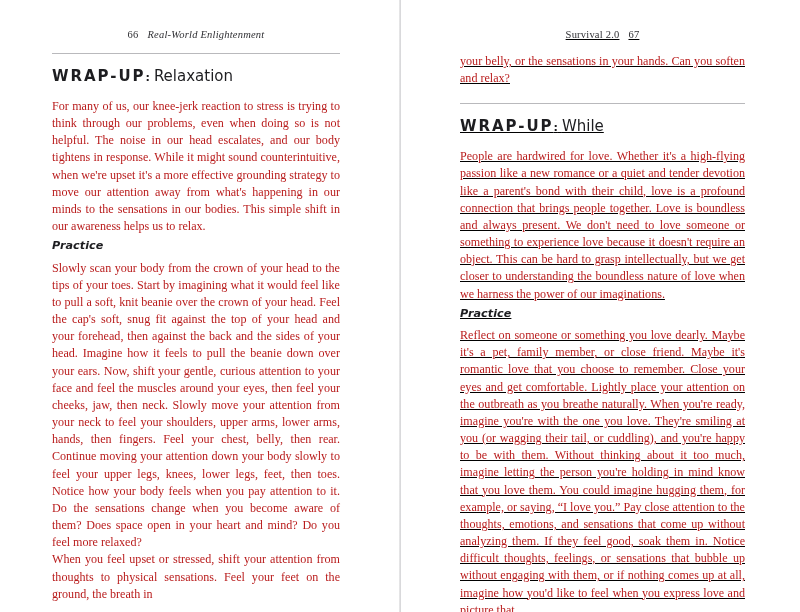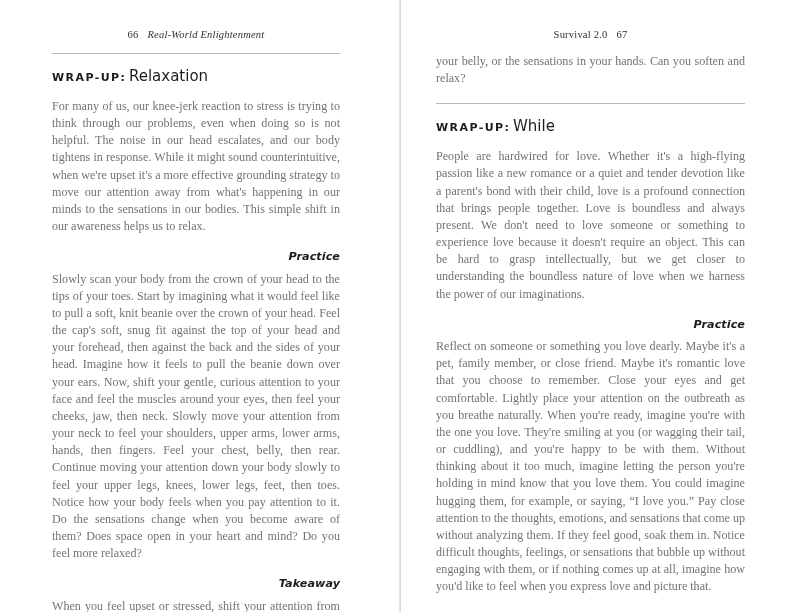--- a/index.html
+++ b/index.html
@@ -28,21 +28,21 @@
     height: 612px;
     background: linear-gradient(to right, #fbfbfb 0%, #d2d2d4 45%, #c9c9cc 60%, #f4f4f5 100%);
   }
   .page {
     position: relative;
     width: 400px;
     height: 612px;
     box-sizing: border-box;
   }
   .page-left  { padding: 0 60px 0 52px; }
-  .page-right { padding: 0 55px 0 36px; }
+  .page-right { padding: 0 55px 0 60px; text-decoration: underline; }
 
   .running-head {
     text-align: center;
     font-size: 10.5px;
     color: #2f2f33;
     letter-spacing: 0.02em;
     padding-top: 29px;
     white-space: nowrap;
   }
   .running-head .title-italic {
@@ -66,51 +66,50 @@
   h2.wrap-up {
     font-family: "DejaVu Sans", sans-serif;
     font-size: 12.5px;
     font-weight: 400;
     color: #1d1d20;
     margin: 0 0 13px 0;
     line-height: 1.2;
     white-space: nowrap;
   }
   h2.wrap-up .label {
-    font-size: 11px;
+    font-size: 15px;
     font-weight: 700;
     letter-spacing: 0.13em;
     text-transform: uppercase;
   }
   h2.wrap-up .colon {
     font-size: 11px;
     font-weight: 700;
   }
   h2.wrap-up .name {
     font-size: 15px;
     font-weight: 400;
   }
 
   h3.subhead {
     font-family: "DejaVu Sans", sans-serif;
     font-size: 11.2px;
     font-style: italic;
     font-weight: 700;
     color: #1d1d20;
-    margin: 15px 0 7px 0;
+    margin: 4px 0 7px 0;
     line-height: 1.2;
     letter-spacing: 0.005em;
-    text-align: right;
   }
 
   p.body {
     font-family: "Liberation Serif", serif;
     font-size: 12.1px;
     line-height: 17.15px;
-    color: #737373;
+    color: #b91c1c;
     text-align: justify;
     margin: 0 0 0 0;
     hyphens: none;
     word-spacing: -0.004em;
   }
   .page-right p.body.lead { margin-top: 0; }
 </style>
 </head>
 <body>
 
@@ -131,21 +130,20 @@
       <h2 class="wrap-up">
         <span class="label">WRAP-UP</span><span class="colon">:</span> <span class="name">Relaxation</span>
       </h2>
 
       <p class="body">For many of us, our knee-jerk reaction to stress is trying to think through our problems, even when doing so is not helpful. The noise in our head escalates, and our body tightens in response. While it might sound counterintuitive, when we're upset it's a more effective grounding strategy to move our attention away from what's happening in our minds to the sensations in our bodies. This simple shift in our awareness helps us to relax.</p>
 
       <h3 class="subhead">Practice</h3>
 
       <p class="body">Slowly scan your body from the crown of your head to the tips of your toes. Start by imagining what it would feel like to pull a soft, knit beanie over the crown of your head. Feel the cap's soft, snug fit against the top of your head and your forehead, then against the back and the sides of your head. Imagine how it feels to pull the beanie down over your ears. Now, shift your gentle, curious attention to your face and feel the muscles around your eyes, then feel your cheeks, jaw, then neck. Slowly move your attention from your neck to feel your shoulders, upper arms, lower arms, hands, then fingers. Feel your chest, belly, then rear. Continue moving your attention down your body slowly to feel your upper legs, knees, lower legs, feet, then toes. Notice how your body feels when you pay attention to it. Do the sensations change when you become aware of them? Does space open in your heart and mind? Do you feel more relaxed?</p>
 
-      <h3 class="subhead">Takeaway</h3>
 
       <p class="body">When you feel upset or stressed, shift your attention from thoughts to physical sensations. Feel your feet on the ground, the breath in</p>
 
     </div>
   </div>
 
   <div class="page page-right">
 
     <div class="running-head">
       <span>Survival 2.0</span><span class="rh-gap"></span><span class="folio">67</span>

